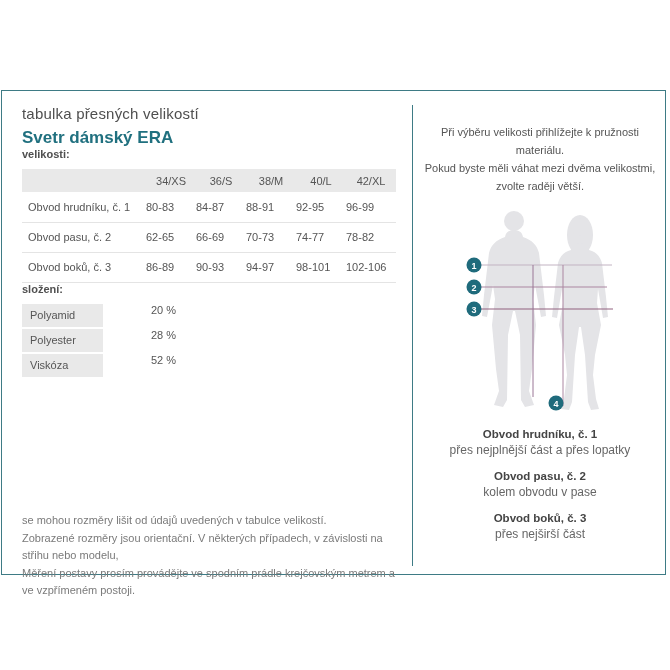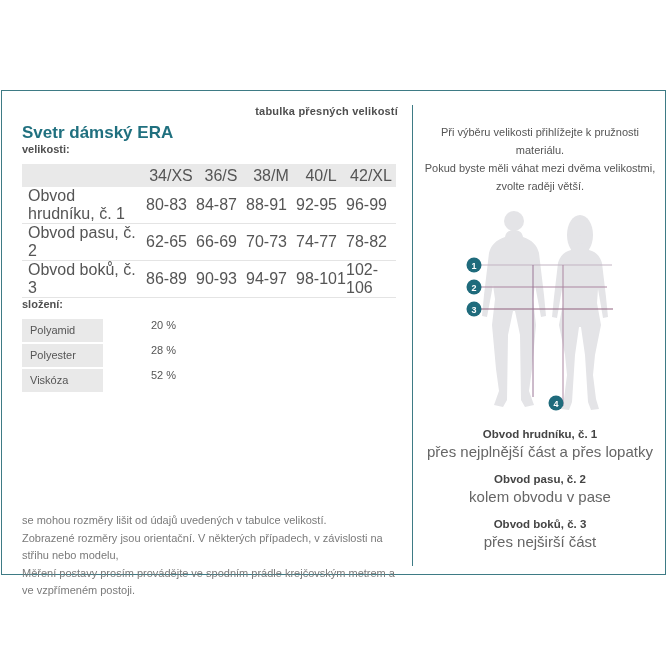--- a/index.html
+++ b/index.html
@@ -7,45 +7,45 @@
     font-family:"Liberation Sans","DejaVu Sans",sans-serif; color:#4d4d4d; }
   .page { position:relative; width:670px; height:670px; background:#fff; overflow:hidden; }
 
   .box { position:absolute; left:1px; top:90px; width:665px; height:485px;
     border:1px solid #3e7b85; background:#fff; }
 
   .divider { position:absolute; left:410px; top:14px; bottom:8px; width:1px; background:#3e7b85; }
 
   
   .left-col { position:absolute; left:0; top:0; width:410px; height:100%; padding:14px 14px 0 20px; }
-  .eyebrow { font-size:11px; font-weight:bold; color:#4f4f4f; letter-spacing:.2px;text-align:right; }
+  .eyebrow { font-size:15px; font-weight:normal; color:#4f4f4f; letter-spacing:.2px; }
   .title { font-size:17px; font-weight:bold; color:#20707f; margin-top:6px; }
   .section-label { font-size:11px; font-weight:bold; color:#4f4f4f; }
 
-  table.sizes { margin-top:9px; width:374px; border-collapse:collapse; table-layout:fixed; font-size:16px; color:#555; }
+  table.sizes { margin-top:9px; width:374px; border-collapse:collapse; table-layout:fixed; font-size:11px; color:#555; }
   table.sizes col.lbl { width:124px; }
   table.sizes thead td { background:#e9e9e9; height:23px; text-align:center; color:#555; }
   table.sizes tbody td { height:30px; text-align:left; border-bottom:1px solid #e4e4e4; }
   table.sizes tbody td.rowlbl { text-align:left; padding-left:6px; }
 
   .comp { margin-top:9px; font-size:11px; color:#555; }
   .comp-row { display:flex; align-items:flex-start; margin-bottom:2px; }
   .comp-mat { width:81px; background:#e9e9e9; height:23px; line-height:23px; padding-left:8px; }
   .comp-val { padding-left:48px; }
 
   .notes { position:absolute; left:20px; top:421px; width:380px;
     font-size:11px; color:#7a7a7a; line-height:17.5px; }
 
   
   .right-col { position:absolute; left:411px; top:0; width:254px; height:100%; text-align:center; }
   .intro { margin-top:32px; font-size:11px; color:#555; line-height:18px; padding:0 10px; }
   .figure-wrap { margin-top:8px; height:212px; position:relative; }
   .measures { margin-top:8px; }
   .measure-title { font-size:11.5px; font-weight:bold; color:#444; margin-top:13px; }
-  .measure-desc { font-size:15px; color:#666; margin-top:3px; }
+  .measure-desc { font-size:12px; color:#666; margin-top:3px; }
 
   .badge-num { font:bold 9px "Liberation Sans","DejaVu Sans",sans-serif; fill:#fff; }
 </style>
 </head>
 <body>
 
 <div class="page">
   <div class="box">
     <div class="divider"></div>
 

